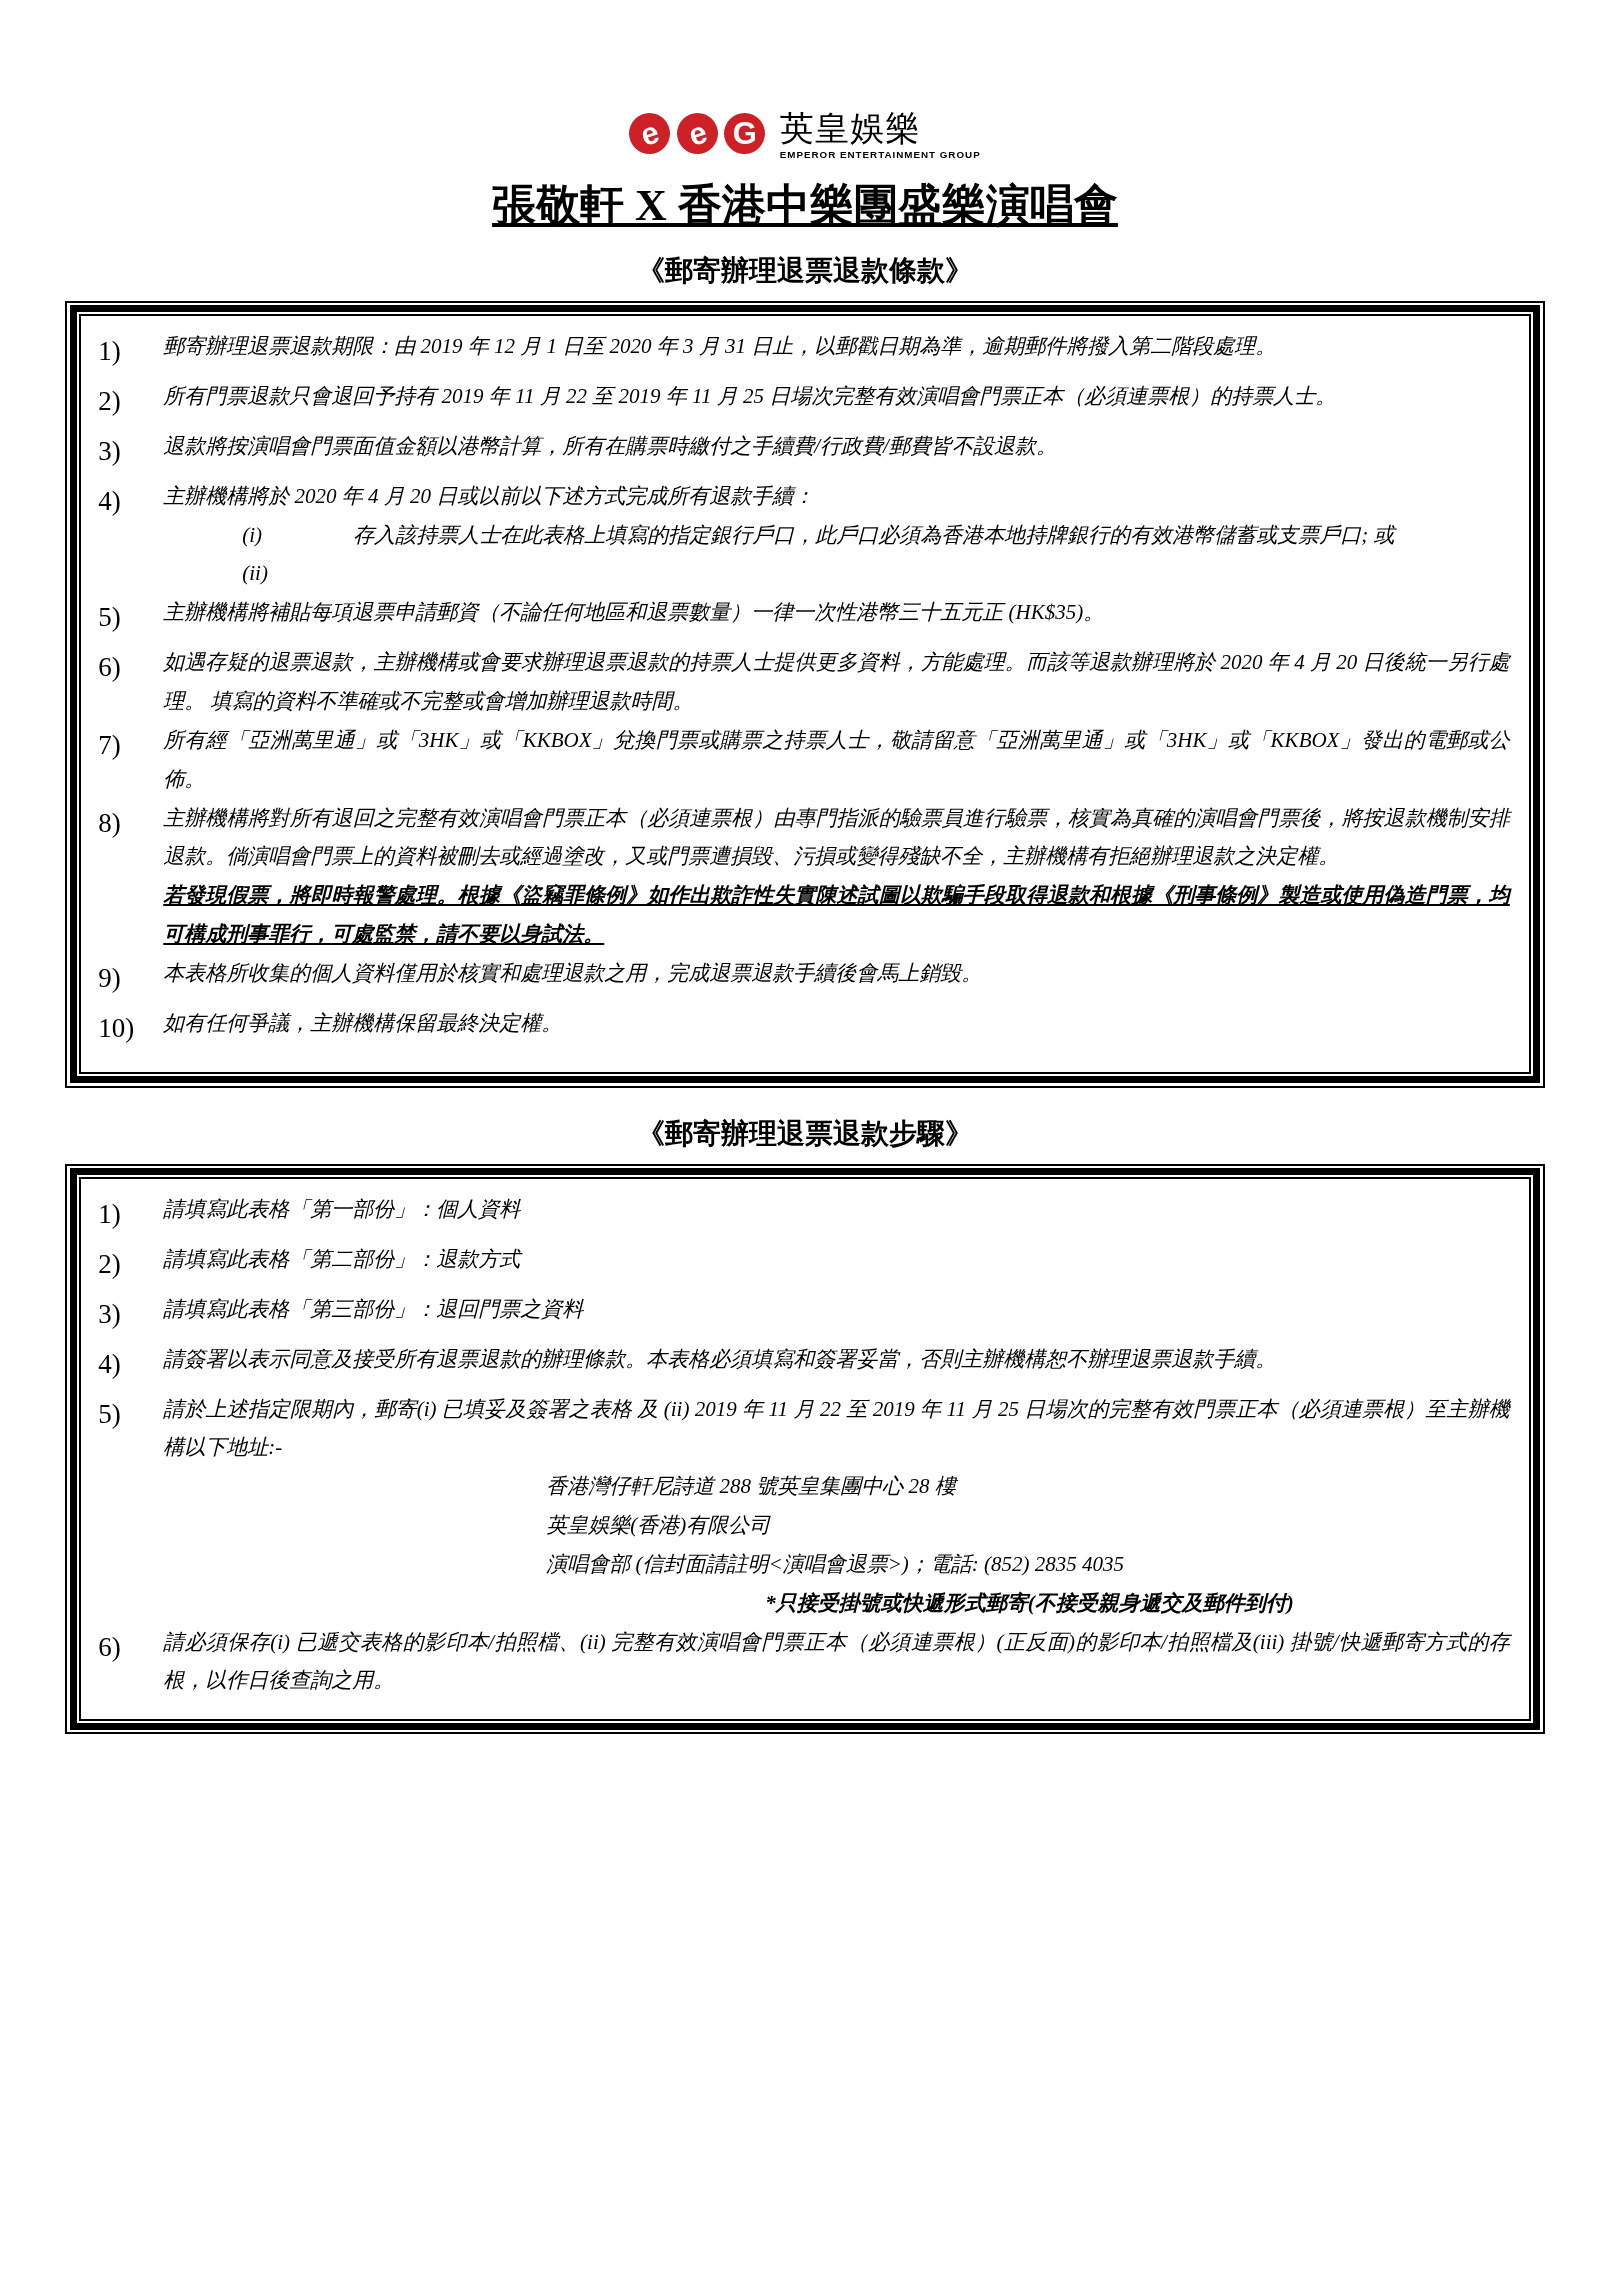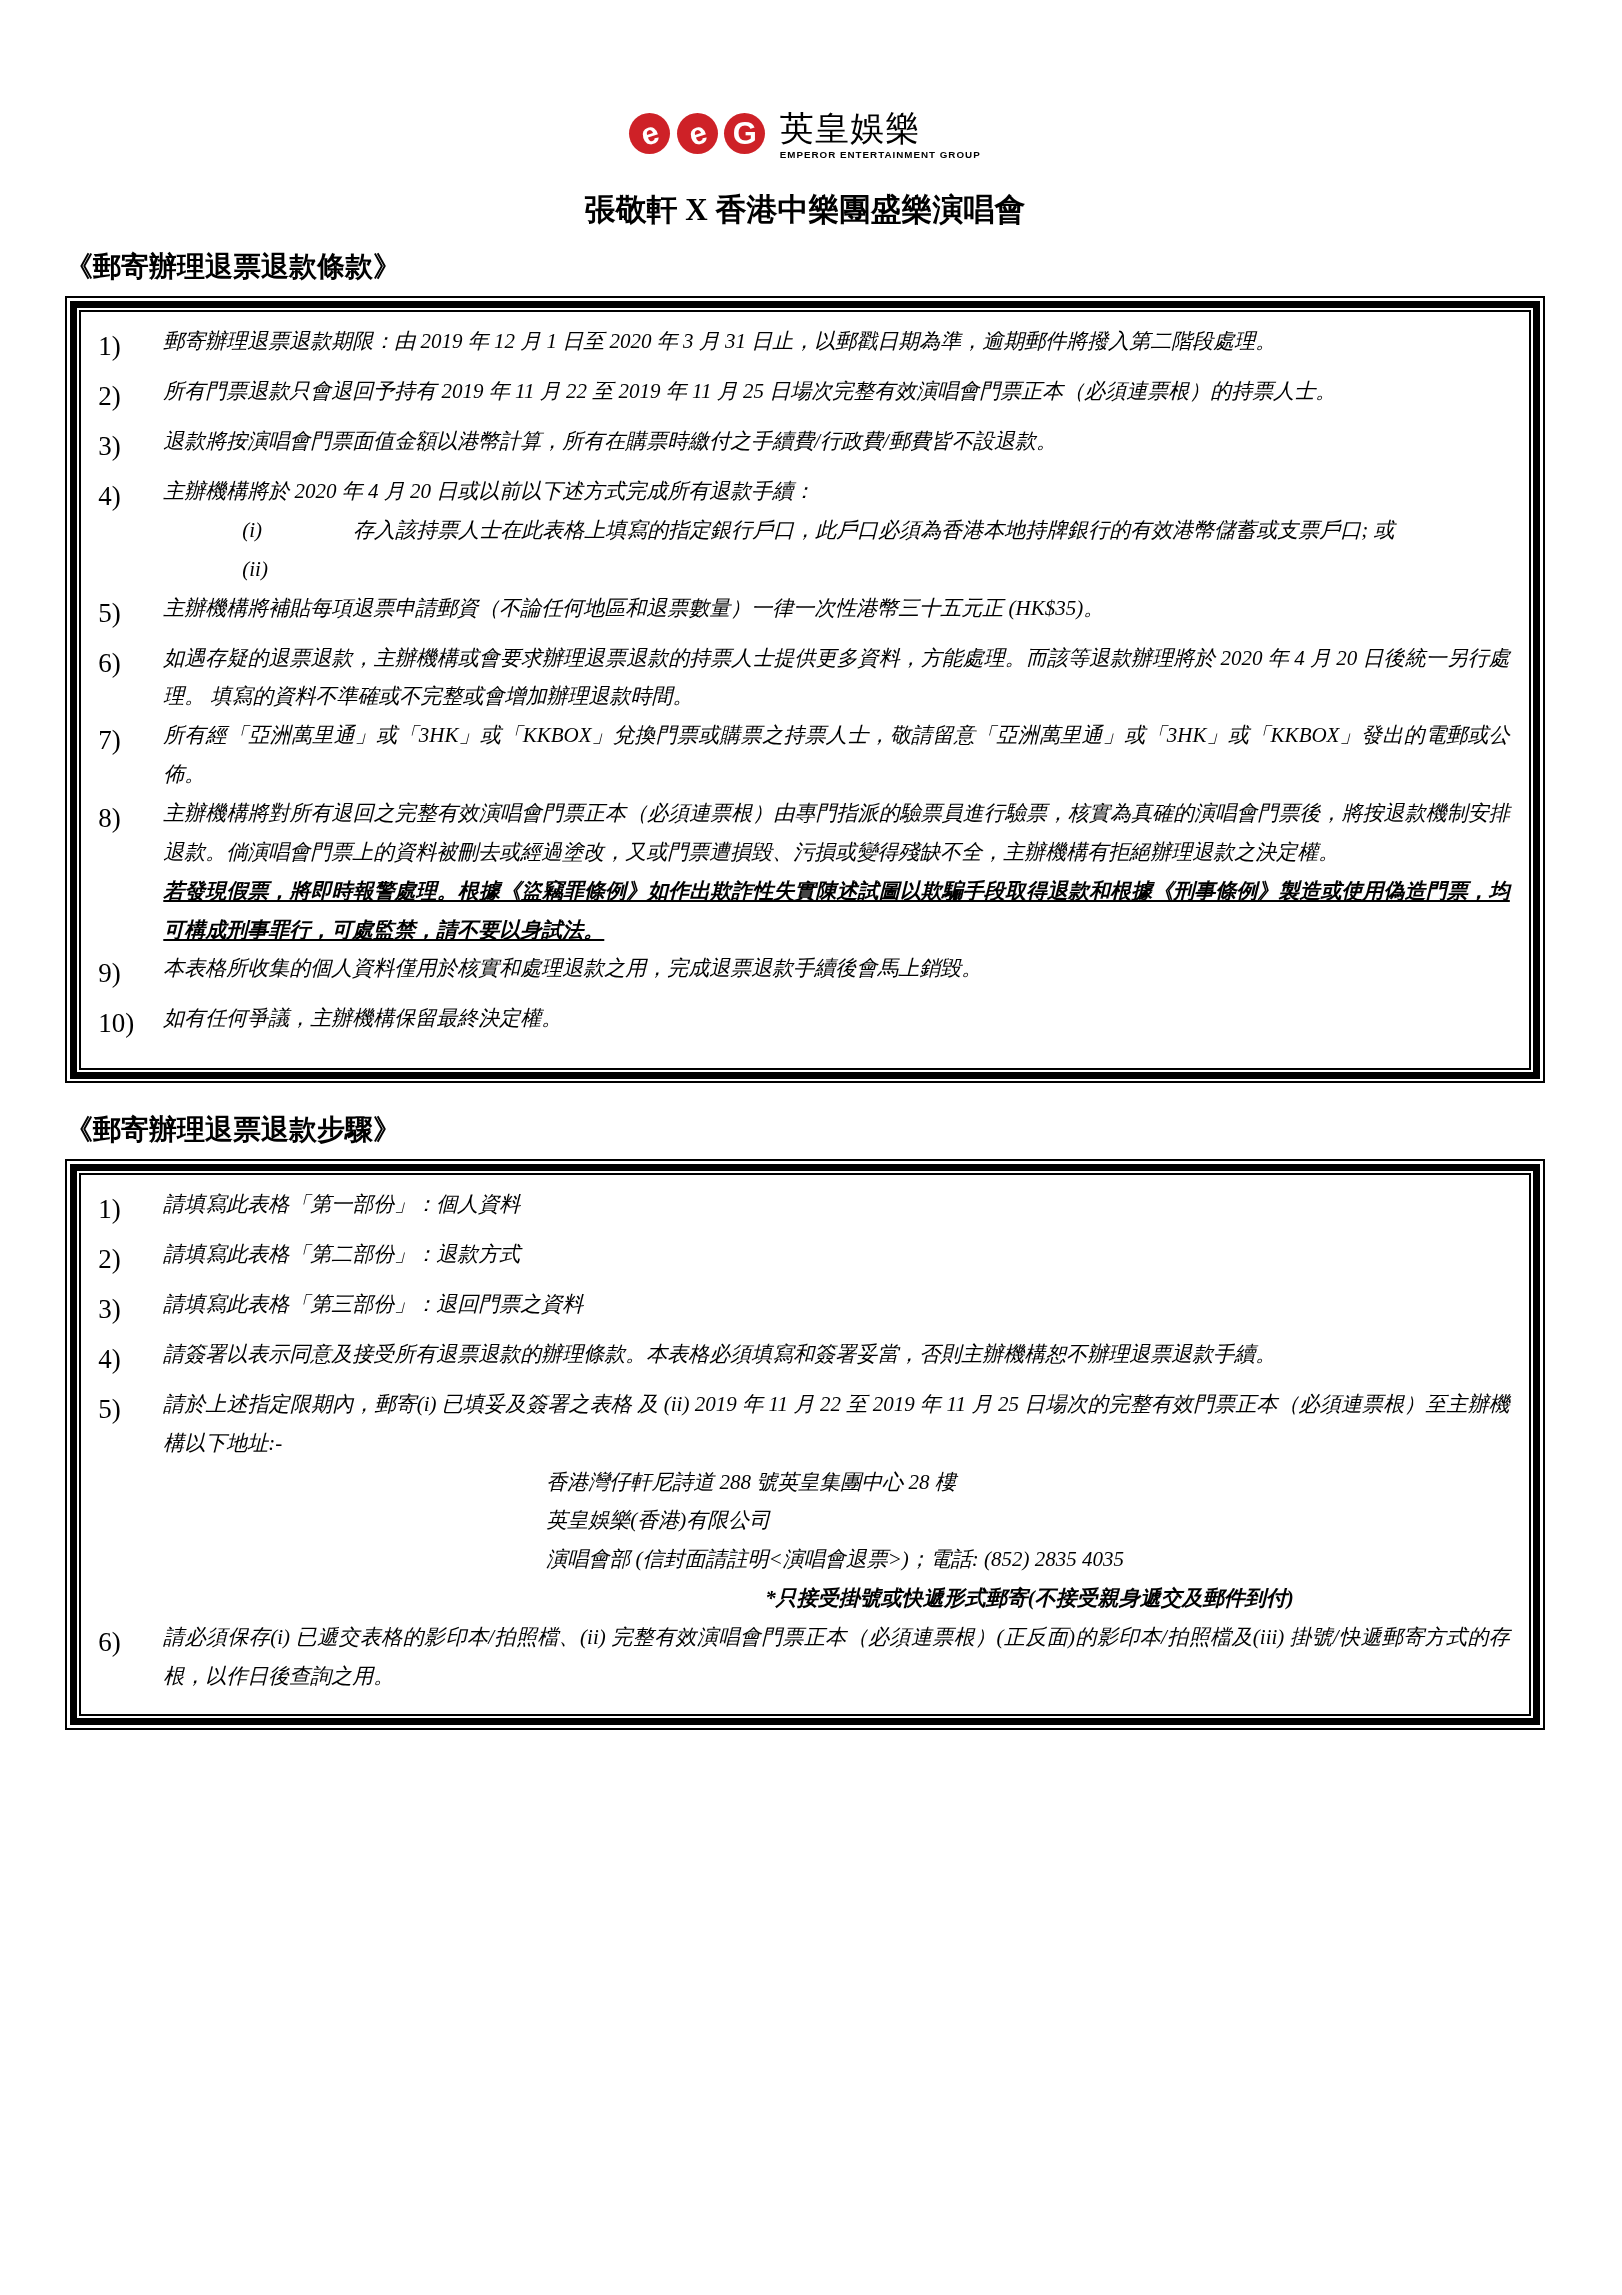--- a/index.html
+++ b/index.html
@@ -40,38 +40,39 @@
   }
   .logo-circle.tilt span { display:block; transform: rotate(-18deg); }
   .logo-textblock {
     display: flex; flex-direction: column; align-items: flex-start;
     font-family: "Liberation Sans", "DejaVu Sans", sans-serif;
   }
   .brand-cn { font-size: 34px; font-weight: normal; line-height: 1.1; letter-spacing: 1.3px; }
   .brand-en { font-size: 9.8px; font-weight: bold; letter-spacing: 1px; margin-top: 1.3px; }
 
   .title {
-    font-size: 31px;
+    font-size: 44px;
     font-weight: bold;
     line-height: 1.35;
-    margin-top: 20px;
+    margin-top: 7px;
+    text-decoration: underline;
   }
   .subtitle {
     font-size: 31px;
     font-weight: normal;
     line-height: 1.4;
     margin-top: 10.5px;
   }
 
   
   .section-heading {
     font-size: 28px;
     font-weight: bold;
     margin: 17px 0 10.5px 0;
-    text-align: left;
+    text-align: center;
   }
   .section-heading.second { margin-top: 27.5px; }
 
   
   .frame   { border: 2.6px solid #000; padding: 2.6px; }
   .frame-mid { border: 7.2px solid #000; padding: 2px; }
   .frame-inner { border: 2px solid #000; padding: 10.5px 19.6px 18.3px 17.7px; }
 
   
   .row { display: flex; align-items: flex-start; }

